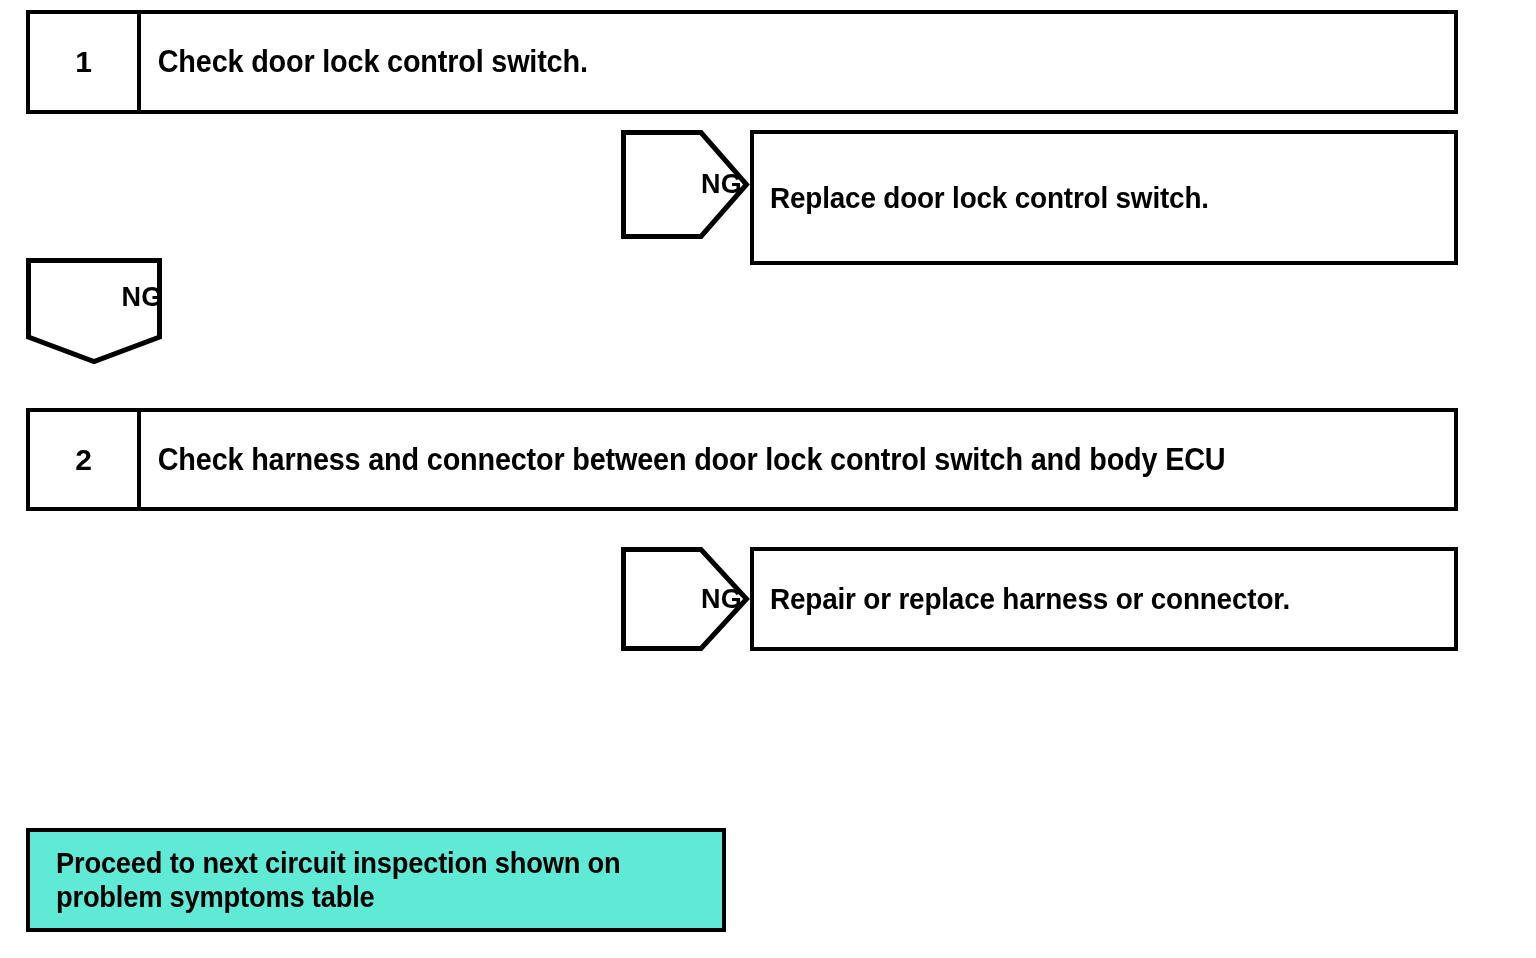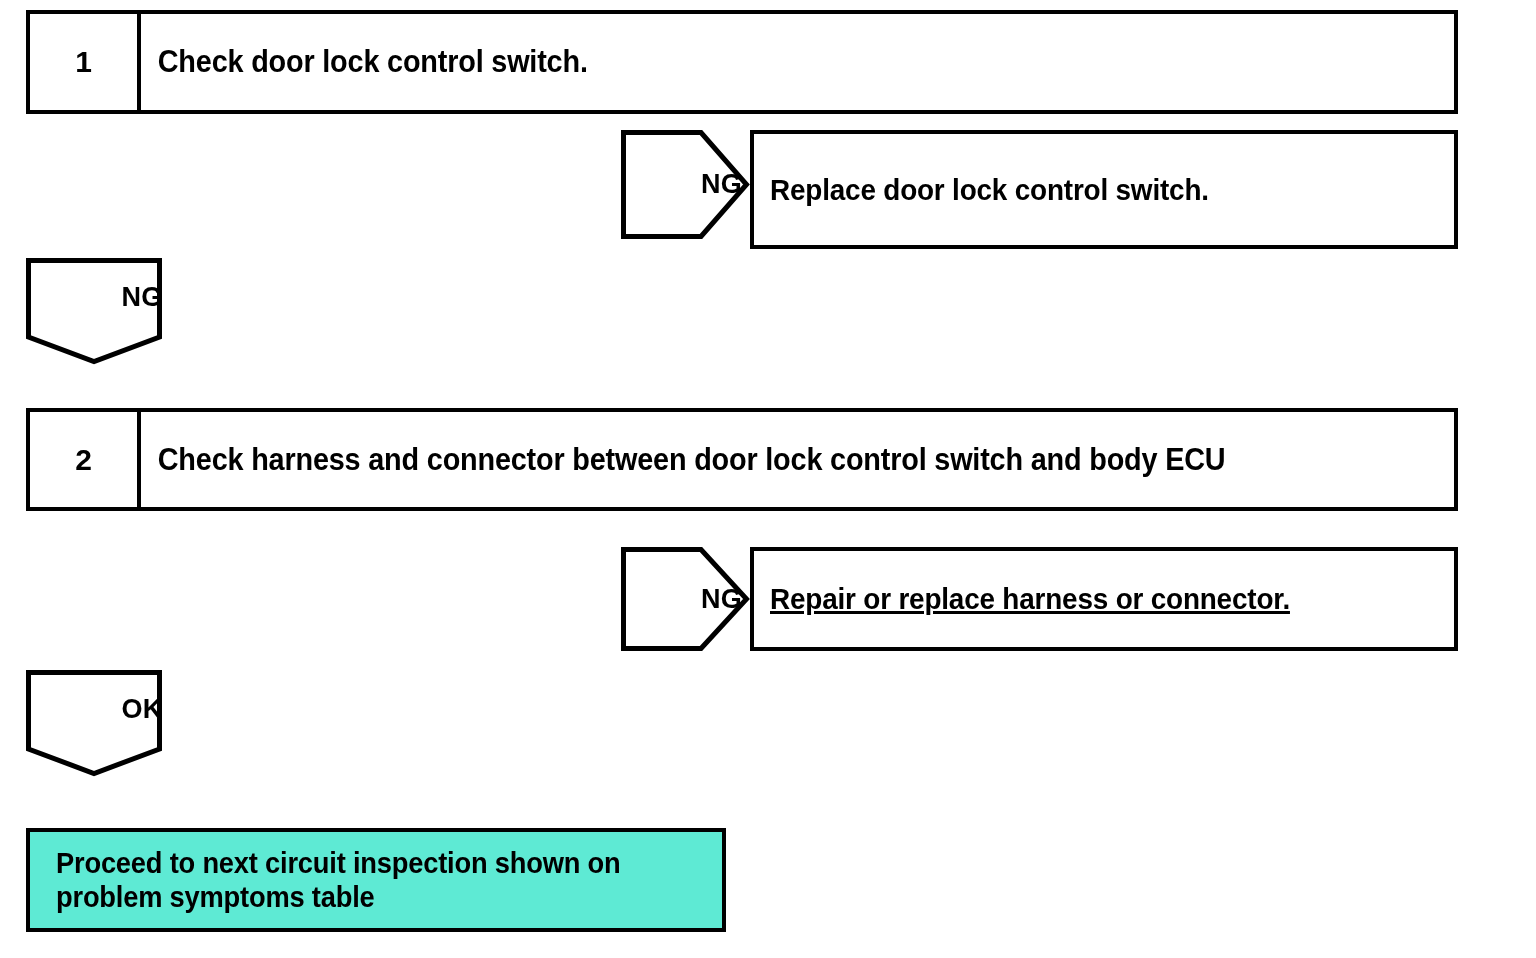--- a/index.html
+++ b/index.html
@@ -143,21 +143,21 @@
     <div class="step-text">Check door lock control switch.</div>
   </div>
 
   <div class="arrow arrow-right" style="left:621px; top:130px; width:128px; height:109px;">
     <svg width="128" height="109" viewBox="0 0 128 109">
       <path d="M2.5,2.5 L80,2.5 L125.5,54.5 L80,106.5 L2.5,106.5 Z" fill="#ffffff" stroke="#000000" stroke-width="5" stroke-linejoin="miter"></path>
     </svg>
     <span class="arrow-label">NG</span>
   </div>
 
-  <div class="node result-box" style="left:750px; top:130px; width:708px; height:119px;">
+  <div class="node result-box" style="left:750px; top:130px; width:708px; height:135px;">
     <span class="rb-text">Replace door lock control switch.</span>
   </div>
 
   <div class="arrow arrow-down" style="left:26px; top:258px; width:136px; height:106px;">
     <svg width="136" height="106" viewBox="0 0 136 106">
       <path d="M2.5,2.5 L133.5,2.5 L133.5,79 L68,103.5 L2.5,79 Z" fill="#ffffff" stroke="#000000" stroke-width="5" stroke-linejoin="miter"></path>
     </svg>
     <span class="arrow-label">NG</span>
   </div>
 
@@ -166,29 +166,23 @@
     <div class="step-text">Check harness and connector between door lock control switch and body ECU</div>
   </div>
 
   <div class="arrow arrow-right" style="left:621px; top:547px; width:128px; height:104px;">
     <svg width="128" height="104" viewBox="0 0 128 104">
       <path d="M2.5,2.5 L80,2.5 L125.5,52 L80,101.5 L2.5,101.5 Z" fill="#ffffff" stroke="#000000" stroke-width="5" stroke-linejoin="miter"></path>
     </svg>
     <span class="arrow-label">NG</span>
   </div>
 
-  <div class="node result-box" style="left:750px; top:547px; width:708px; height:104px;text-decoration:underline;">
+  <div class="node result-box" style="left:750px; top:547px; width:708px; height:104px;">
     <span class="rb-text">Repair or replace harness or connector.</span>
   </div>
 
-  <div class="arrow arrow-down" style="left:26px; top:670px; width:136px; height:106px;">
-    <svg width="136" height="106" viewBox="0 0 136 106">
-      <path d="M2.5,2.5 L133.5,2.5 L133.5,79 L68,103.5 L2.5,79 Z" fill="#ffffff" stroke="#000000" stroke-width="5" stroke-linejoin="miter"></path>
-    </svg>
-    <span class="arrow-label">OK</span>
-  </div>
 
   <div class="node terminal-box" style="left:26px; top:828px; width:700px; height:104px;">
     <div class="tb-line">Proceed to next circuit inspection shown on</div>
     <div class="tb-line">problem symptoms table</div>
   </div>
 
 </div>
 
 </body></html>

